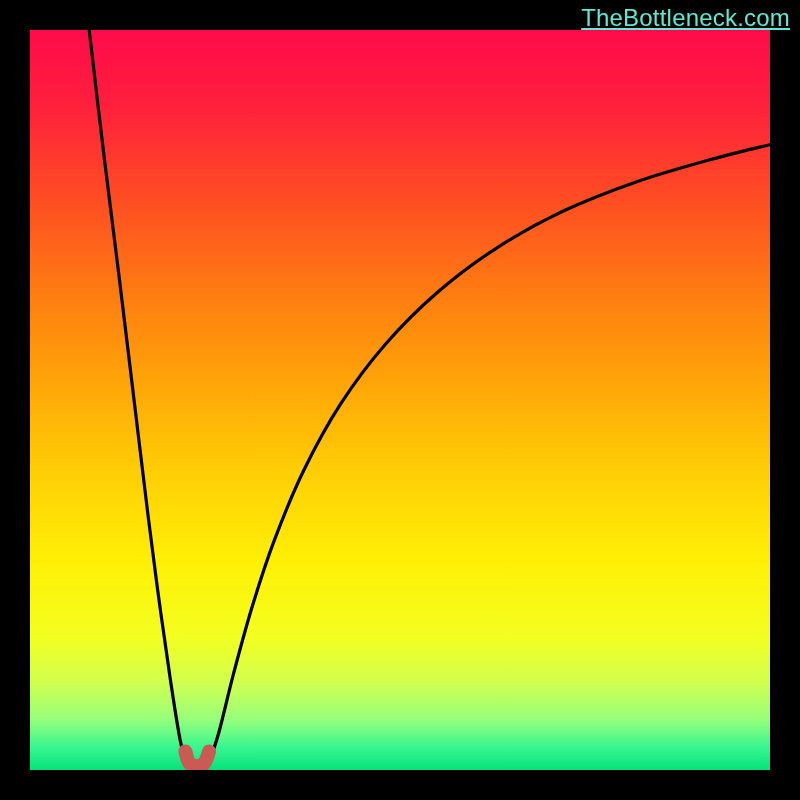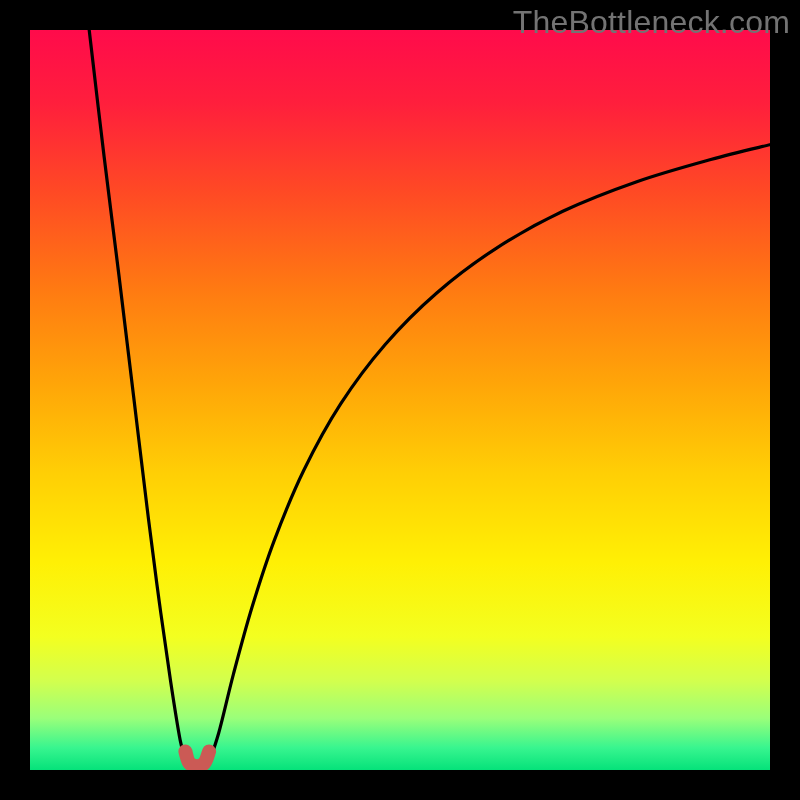--- a/index.html
+++ b/index.html
@@ -21,26 +21,27 @@
     left: 30px;
     top: 30px;
     width: 740px;
     height: 740px;
     overflow: hidden;
   }
   .watermark {
     position: absolute;
     top: 4px;
     right: 10px;
-    color: #737373;
-    font-size: 32px;
+    color: #5eead4;
+    font-size: 24px;
     font-weight: 500;
     letter-spacing: 0.2px;
     user-select: none;
     z-index: 10;
+    text-decoration: underline;
   }
   svg {
     display: block;
   }
 </style>
 </head>
 <body>
 
 <div class="frame">
 

